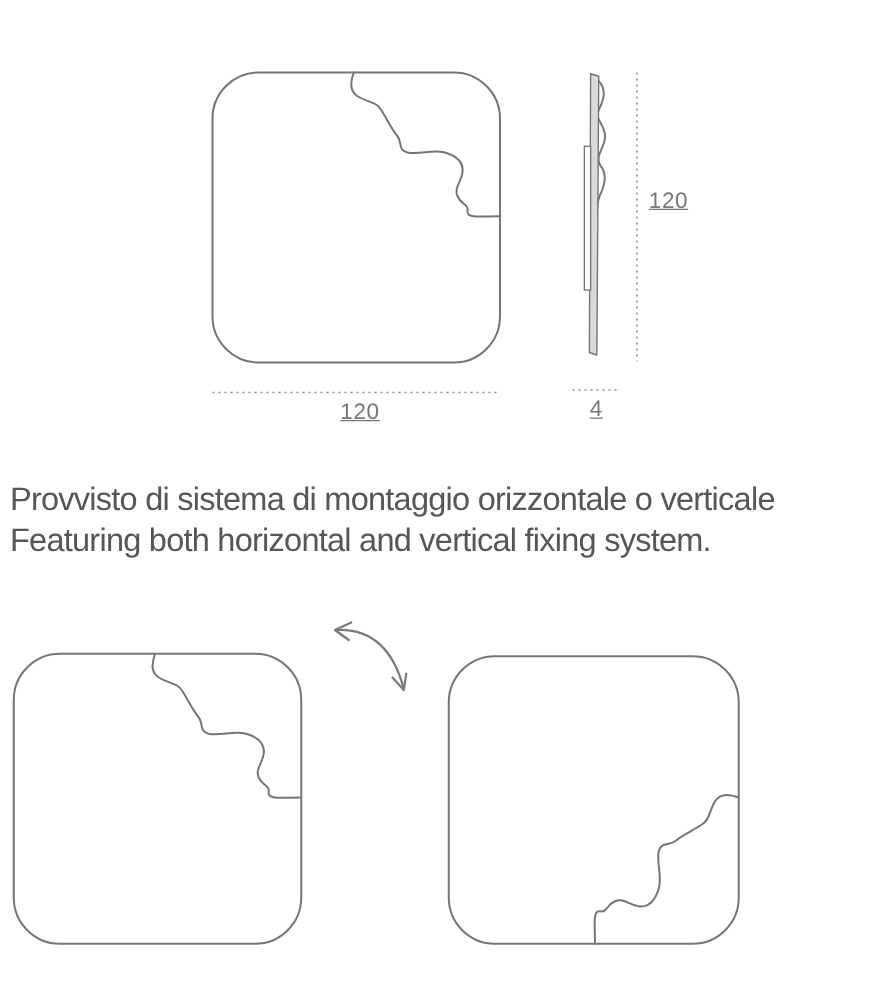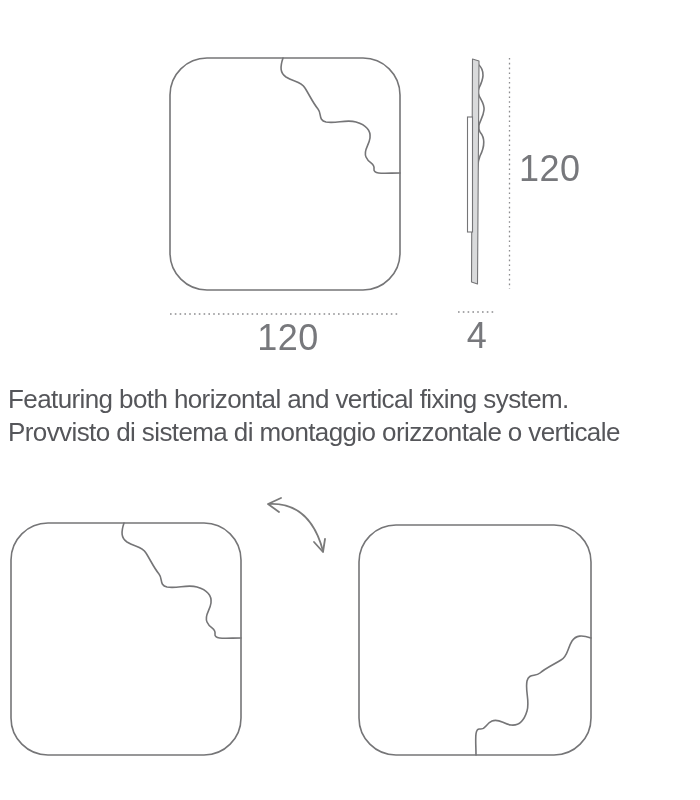--- a/index.html
+++ b/index.html
@@ -50,24 +50,25 @@
   .arrow {
     fill: none;
     stroke: var(--arrow, #7a7a7a);
     stroke-width: 1.8;
     stroke-linecap: round;
     stroke-linejoin: round;
   }
   .dim-label {
     position: absolute;
     color: var(--dim-text, #77787c);
-    font-size: 36px;
+    font-size: 18px;
     letter-spacing: 0.5px;
     line-height: 1;
     white-space: nowrap;
+    text-decoration: underline;
   }
   .center { text-align: center; }
   .description {
     position: absolute;
     left: 8px;
     top: 383px;
     width: 690px;
     color: var(--body-text, #55565a);
     font-size: 26px;
     letter-spacing: -0.6px;
@@ -126,17 +127,17 @@
     </g>
   </svg>
 
   <div class="dim-label center" style="left:248px; top:320px; width:80px;">120</div>
 
   <div class="dim-label center" style="left:447px; top:318px; width:60px;">4</div>
 
   <div class="dim-label" style="left:519px; top:151px;">120</div>
 
   <div class="description">
+    <div>Provvisto di sistema di montaggio orizzontale o verticale</div>
     <div>Featuring both horizontal and vertical fixing system.</div>
-    <div>Provvisto di sistema di montaggio orizzontale o verticale</div>
   </div>
 
 </div>
 
 </body></html>

